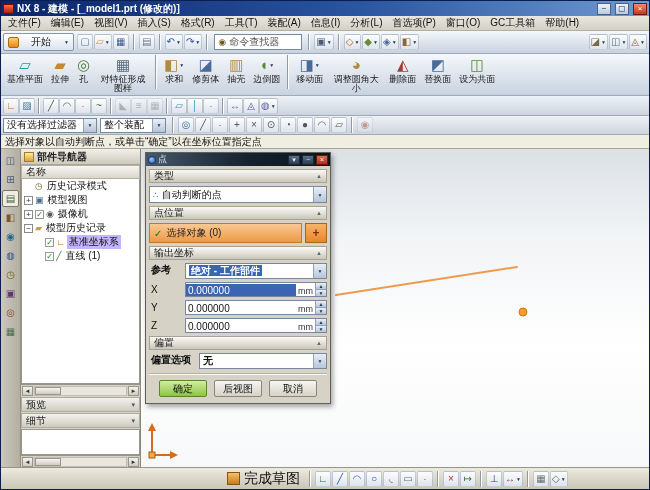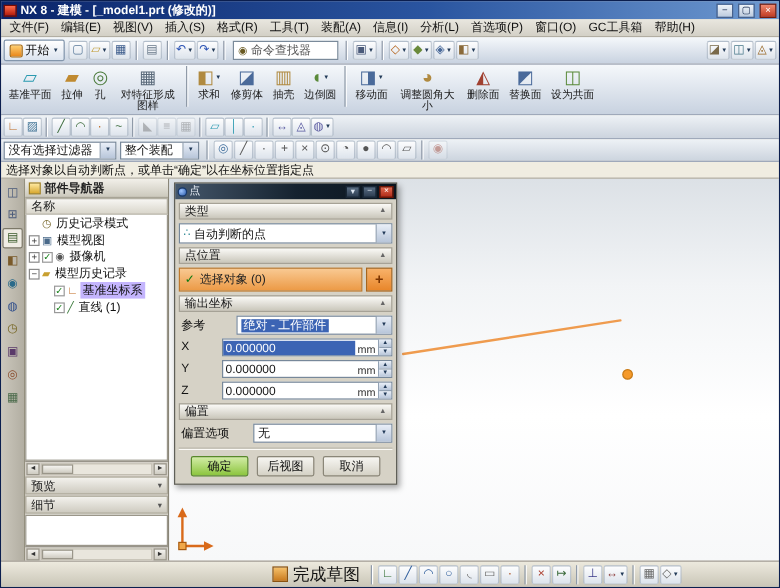--- a/index.html
+++ b/index.html
@@ -24,21 +24,21 @@
   .trow2{height:42px;flex:0 0 42px;align-items:flex-start;padding-top:1px;}
   .trow3{height:20px;flex:0 0 20px;background:linear-gradient(#eef2f6,#ccd4de);}
   .trow4{height:19px;flex:0 0 19px;background:linear-gradient(#eef2f6,#ccd4de);}
   .ticons{display:flex;align-items:center;gap:1px;}
   .icon16{min-width:16px;height:16px;display:flex;align-items:center;justify-content:center;padding:0 1px;border-radius:2px;background:linear-gradient(#fdfdfe,#dde4ec);border:1px solid rgba(110,128,150,.38);}
   .icon16 .gly{font-size:10px;line-height:10px;}
   .icon16.grayed{opacity:.45;}
   .ddm{font-size:5px;margin-left:1px;color:#223a58;}
   .tsep{width:2px;height:16px;border-left:1px solid #8f9aa8;border-right:1px solid #fff;margin:0 3px;flex:0 0 auto;}
   .trow2 .tsep{height:34px;}
-  .start-btn{display:flex;align-items:center;gap:2px;height:18px;padding:0 4px;margin-right:3px;border:1px solid #8396ac;border-radius:2px;background:linear-gradient(#ffffff,#dce4ef);font-size:10px;}
+  .start-btn{display:flex;align-items:center;gap:12px;height:18px;padding:0 4px;margin-right:3px;border:1px solid #8396ac;border-radius:2px;background:linear-gradient(#ffffff,#dce4ef);font-size:10px;}
   .sticon{width:11px;height:11px;background:linear-gradient(#ffcf70,#e8861a);border:1px solid #a86a10;border-radius:2px;}
   .finder{display:flex;align-items:center;gap:3px;width:88px;height:16px;border:1px solid #7a8a9a;background:#fff;padding:0 3px;margin:0 3px;font-size:10px;color:#555;}
   .finder .fico{font-size:9px;color:#6a5a22;}
   .spring{flex:1;}
 
   
   .fbtn{display:flex;flex-direction:column;align-items:center;max-width:58px;padding:0 4px;}
   .fic{height:20px;display:flex;align-items:center;justify-content:center;font-size:15px;line-height:18px;}
   .fdd{font-size:5px;margin-left:1px;color:#223a58;}
   .flbl{font-size:9px;line-height:9px;text-align:center;color:#1a1a1a;white-space:normal;}
@@ -93,21 +93,21 @@
   .dlg-body{padding:3px 3px 6px 3px;display:flex;flex-direction:column;gap:3px;}
   .sec{height:14px;flex:0 0 14px;background:linear-gradient(#fbfaf7,#c9c6ba);border:1px solid #a6a296;display:flex;align-items:center;padding:0 4px;font-size:10px;color:#1a1a1a;}
   .sec .arr{margin-left:auto;font-size:6px;color:#666;}
   .dcombo{height:17px;background:#fff;border:1px solid #77889a;display:flex;align-items:center;font-size:10px;padding-left:3px;}
   .dcombo .dcico{font-size:9px;color:#1d7f8c;margin-right:3px;}
   .dcombo .dcval{flex:1;white-space:nowrap;overflow:hidden;}
   .selrow{display:flex;align-items:center;gap:3px;}
   .selmain{flex:1;height:20px;background:linear-gradient(#f9c992,#ec9a46);border:1px solid #bf7a2e;display:flex;align-items:center;gap:4px;padding:0 4px;font-size:10px;color:#222;}
   .chkg{color:#0f7a12;font-weight:bold;font-size:10px;}
   .selbtn{width:22px;height:20px;flex:0 0 22px;background:linear-gradient(#f8b26a,#e8862a);border:1px solid #a8651c;display:flex;align-items:center;justify-content:center;font-size:12px;font-weight:bold;color:#7c3400;}
-  .refrow{display:flex;align-items:center;gap:14px;font-size:10px;}
+  .refrow{display:flex;align-items:flex-start;gap:2px;font-size:10px;font-weight:bold;}
   .rlbl{width:34px;flex:0 0 34px;padding-left:2px;}
   .rlbl.wide{width:48px;flex:0 0 48px;}
   .refrow .dcombo{flex:1;height:16px;}
   .selblue{background:#3c64b4;color:#fff;padding:0 2px;}
   .crow{display:flex;align-items:center;gap:2px;font-size:10px;}
   .clbl{width:34px;flex:0 0 34px;padding-left:2px;}
   .cfield{flex:1;height:15px;border:1px solid #77889a;background:#fff;display:flex;align-items:flex-end;font-size:10px;}
   .cfield .val{flex:1;padding:1px 0 0 2px;}
   .cfield.selv .val{background:#3c64b4;color:#fff;}
   .cfield .unit{color:#333;font-size:9px;padding:2px 2px 0 2px;}

